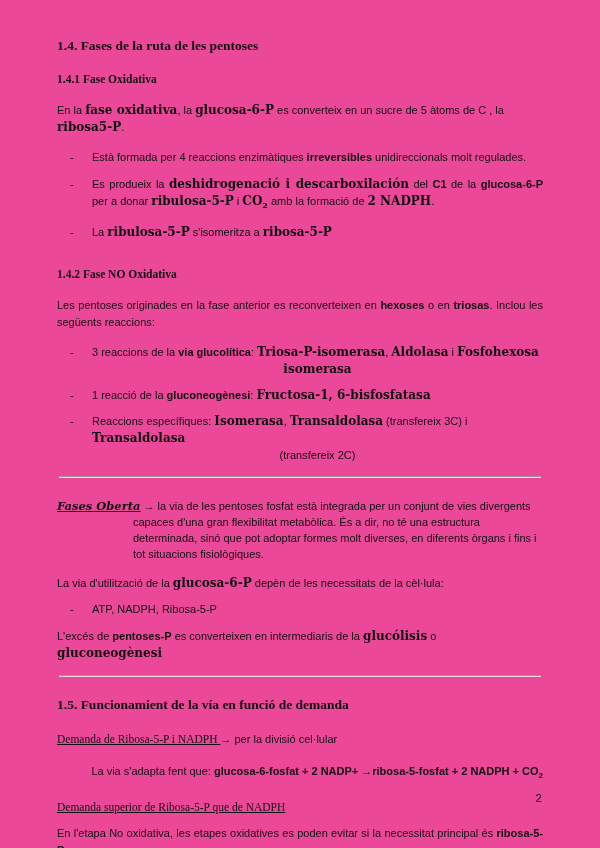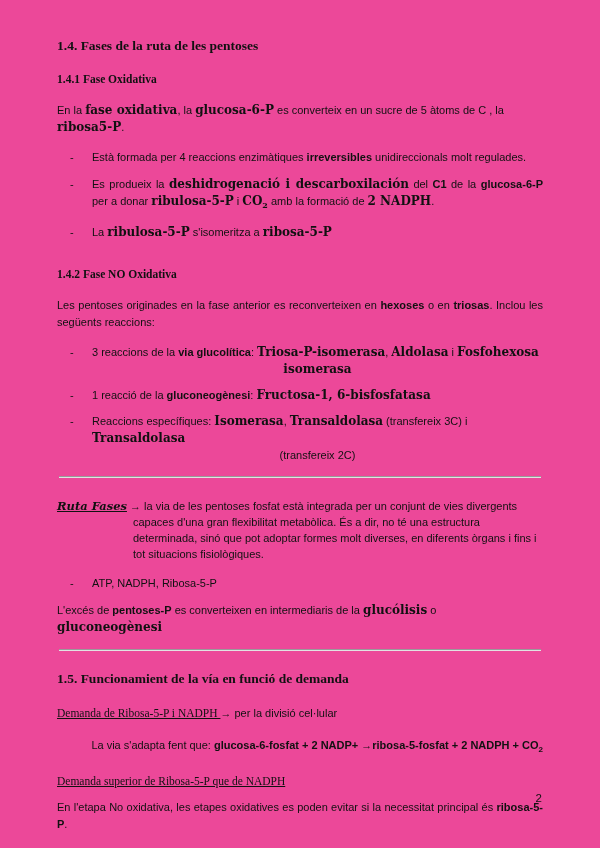--- a/index.html
+++ b/index.html
@@ -121,22 +121,23 @@
   <div class="bullet gap-md">
     <span class="dash">-</span>
     <div class="bullet-body">
       <div class="bullet-line"><span class="run-r">Reaccions específiques: </span><span class="run-sb">Isomerasa</span><span class="run-r">, </span><span class="run-sb">Transaldolasa</span><span class="run-r"> (transfereix 3C) i </span><span class="run-sb">Transaldolasa</span></div>
       <div class="bullet-line centered"><span class="run-r">(transfereix 2C)</span></div>
     </div>
   </div>
 
   <hr class="rule">
 
-  <div class="note"><span class="run-sbiu">Ruta Fases</span><span class="run-r"> → la via de les pentoses fosfat està integrada per un conjunt de vies divergents capaces d'una gran flexibilitat metabòlica. És a dir, no té una estructura determinada, sinó que pot adoptar formes molt diverses, en diferents òrgans i fins i tot situacions fisiològiques.</span></div>
+  <div class="note"><span class="run-sbiu">Fases Oberta</span><span class="run-r"> → la via de les pentoses fosfat està integrada per un conjunt de vies divergents capaces d'una gran flexibilitat metabòlica. És a dir, no té una estructura determinada, sinó que pot adoptar formes molt diverses, en diferents òrgans i fins i tot situacions fisiològiques.</span></div>
 
+  <div class="para gap-sm"><span class="run-r">La via d'utilització de la </span><span class="run-sb">glucosa-6-P</span><span class="run-r"> depèn de les necessitats de la cèl·lula:</span></div>
 
   <div class="bullet">
     <span class="dash">-</span>
     <div class="bullet-body">
       <div class="bullet-line"><span class="run-r">ATP, NADPH, Ribosa-5-P</span></div>
     </div>
   </div>
 
   <div class="para"><span class="run-r">L'excés de </span><span class="run-b">pentoses-P</span><span class="run-r"> es converteixen en intermediaris de la </span><span class="run-sb">glucólisis</span><span class="run-r"> o </span><span class="run-sb">gluconeogènesi</span></div>
 

